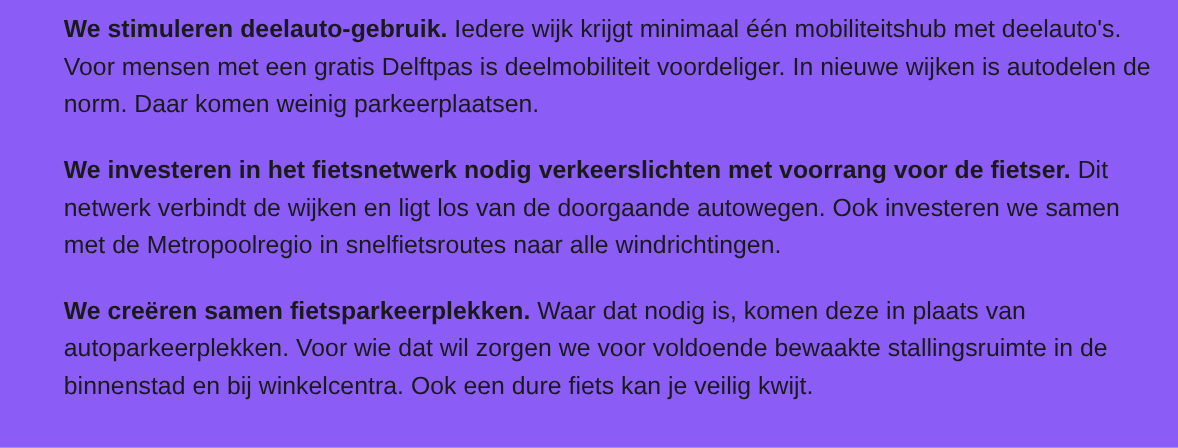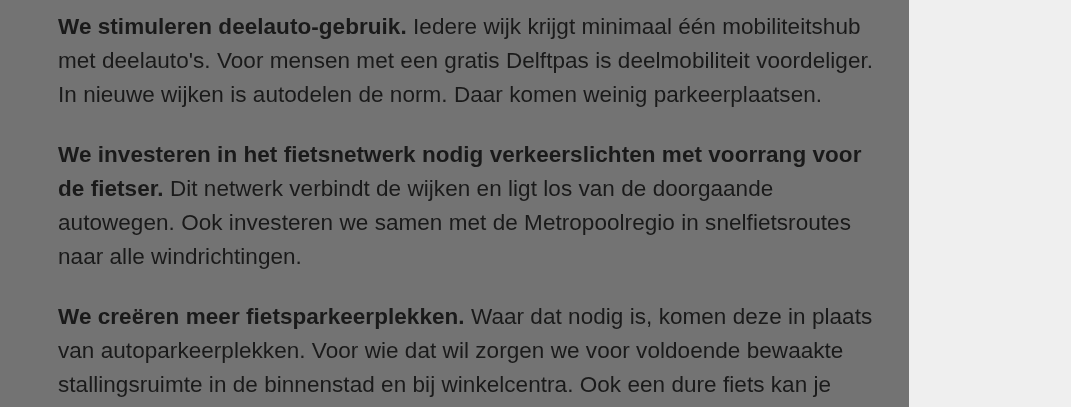--- a/index.html
+++ b/index.html
@@ -9,24 +9,24 @@
   body {
     width: 1071px;
     height: 407px;
     background: #efefef;
     font-family: "Liberation Sans", sans-serif;
     color: #1a1a1a;
     overflow: hidden;
   }
   .document {
     box-sizing: border-box;
-    width: 909px;
+    width: 1071px;
     height: 407px;
     padding: 10px 24px 0 58px;
-    background: #737373;
+    background: #8b5cf6;
   }
   .paragraph {
     font-size: 22.5px;
     line-height: 34px;
     letter-spacing: 0.05px;
     margin: 0 0 26px 0;
     max-width: 990px;
     text-align: left;
   }
   .paragraph:last-child {
@@ -46,16 +46,16 @@
 
   <p class="paragraph">
     <span class="lead">We stimuleren deelauto-gebruik.</span><span class="rest"> Iedere wijk krijgt minimaal één mobiliteitshub met deelauto's. Voor mensen met een gratis Delftpas is deelmobiliteit voordeliger. In nieuwe wijken is autodelen de norm. Daar komen weinig parkeerplaatsen.</span>
   </p>
 
   <p class="paragraph">
     <span class="lead">We investeren in het fietsnetwerk nodig verkeerslichten met voorrang voor de fietser.</span><span class="rest"> Dit netwerk verbindt de wijken en ligt los van de doorgaande autowegen. Ook investeren we samen met de Metropoolregio in snelfietsroutes naar alle windrichtingen.</span>
   </p>
 
   <p class="paragraph">
-    <span class="lead">We creëren meer fietsparkeerplekken.</span><span class="rest"> Waar dat nodig is, komen deze in plaats van autoparkeerplekken. Voor wie dat wil zorgen we voor voldoende bewaakte stallingsruimte in de binnenstad en bij winkelcentra. Ook een dure fiets kan je veilig kwijt.</span>
+    <span class="lead">We creëren samen fietsparkeerplekken.</span><span class="rest"> Waar dat nodig is, komen deze in plaats van autoparkeerplekken. Voor wie dat wil zorgen we voor voldoende bewaakte stallingsruimte in de binnenstad en bij winkelcentra. Ook een dure fiets kan je veilig kwijt.</span>
   </p>
 
 </div>
 
 </body></html>

